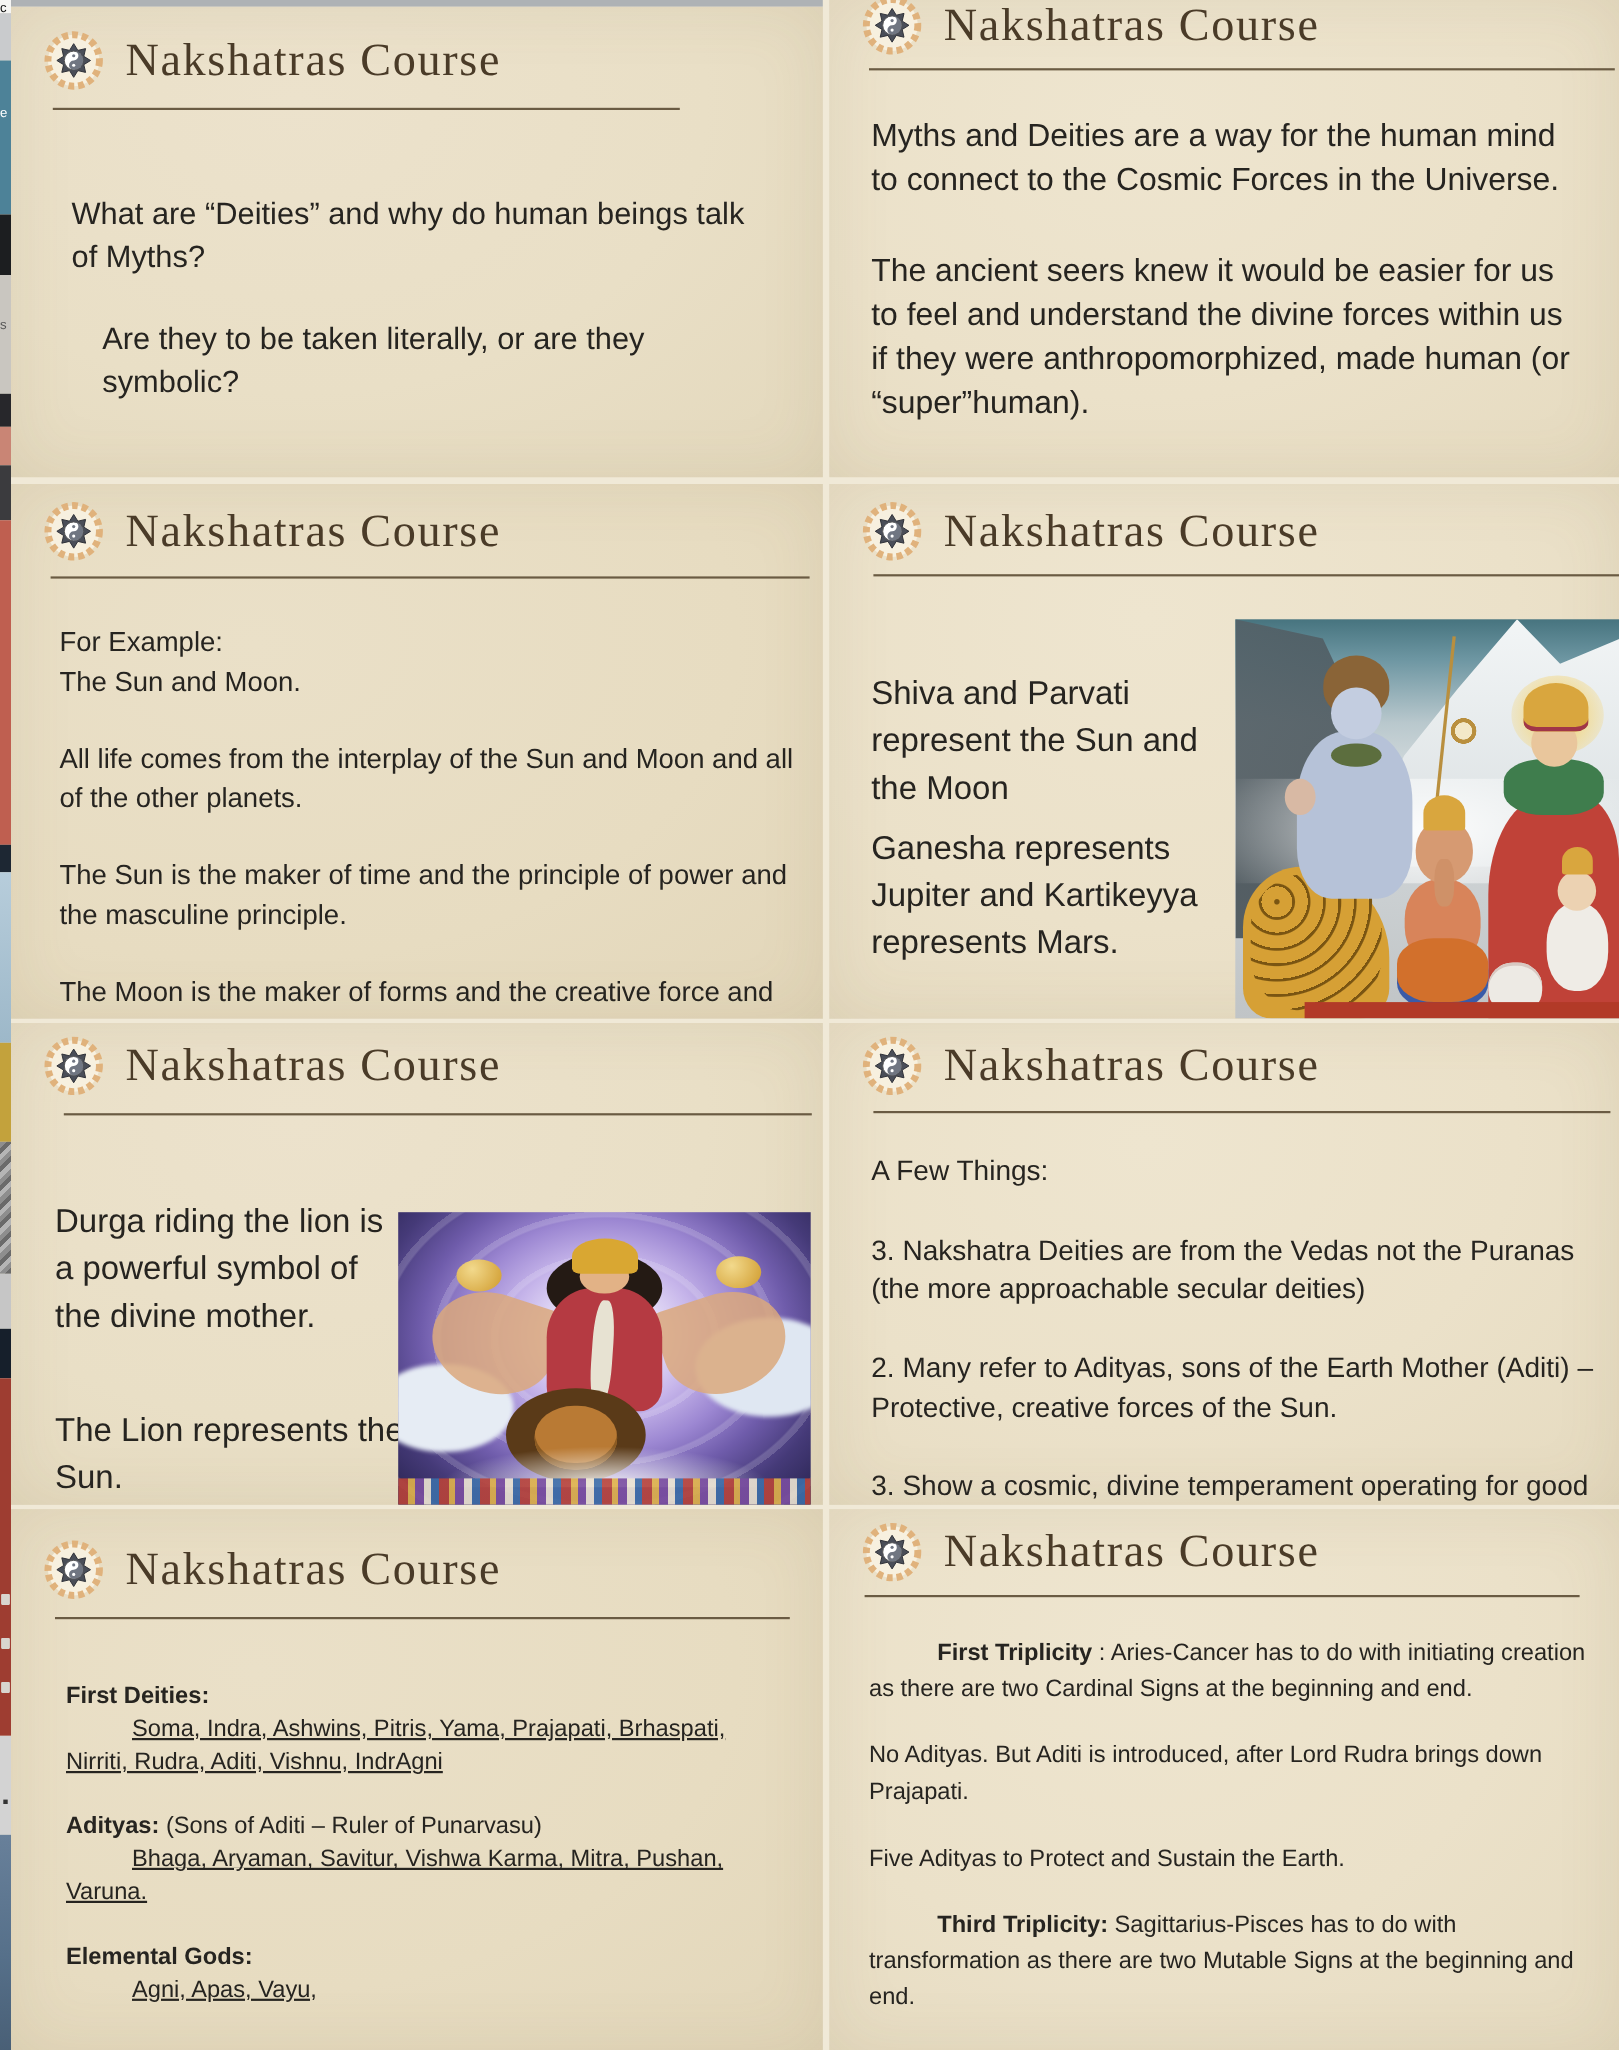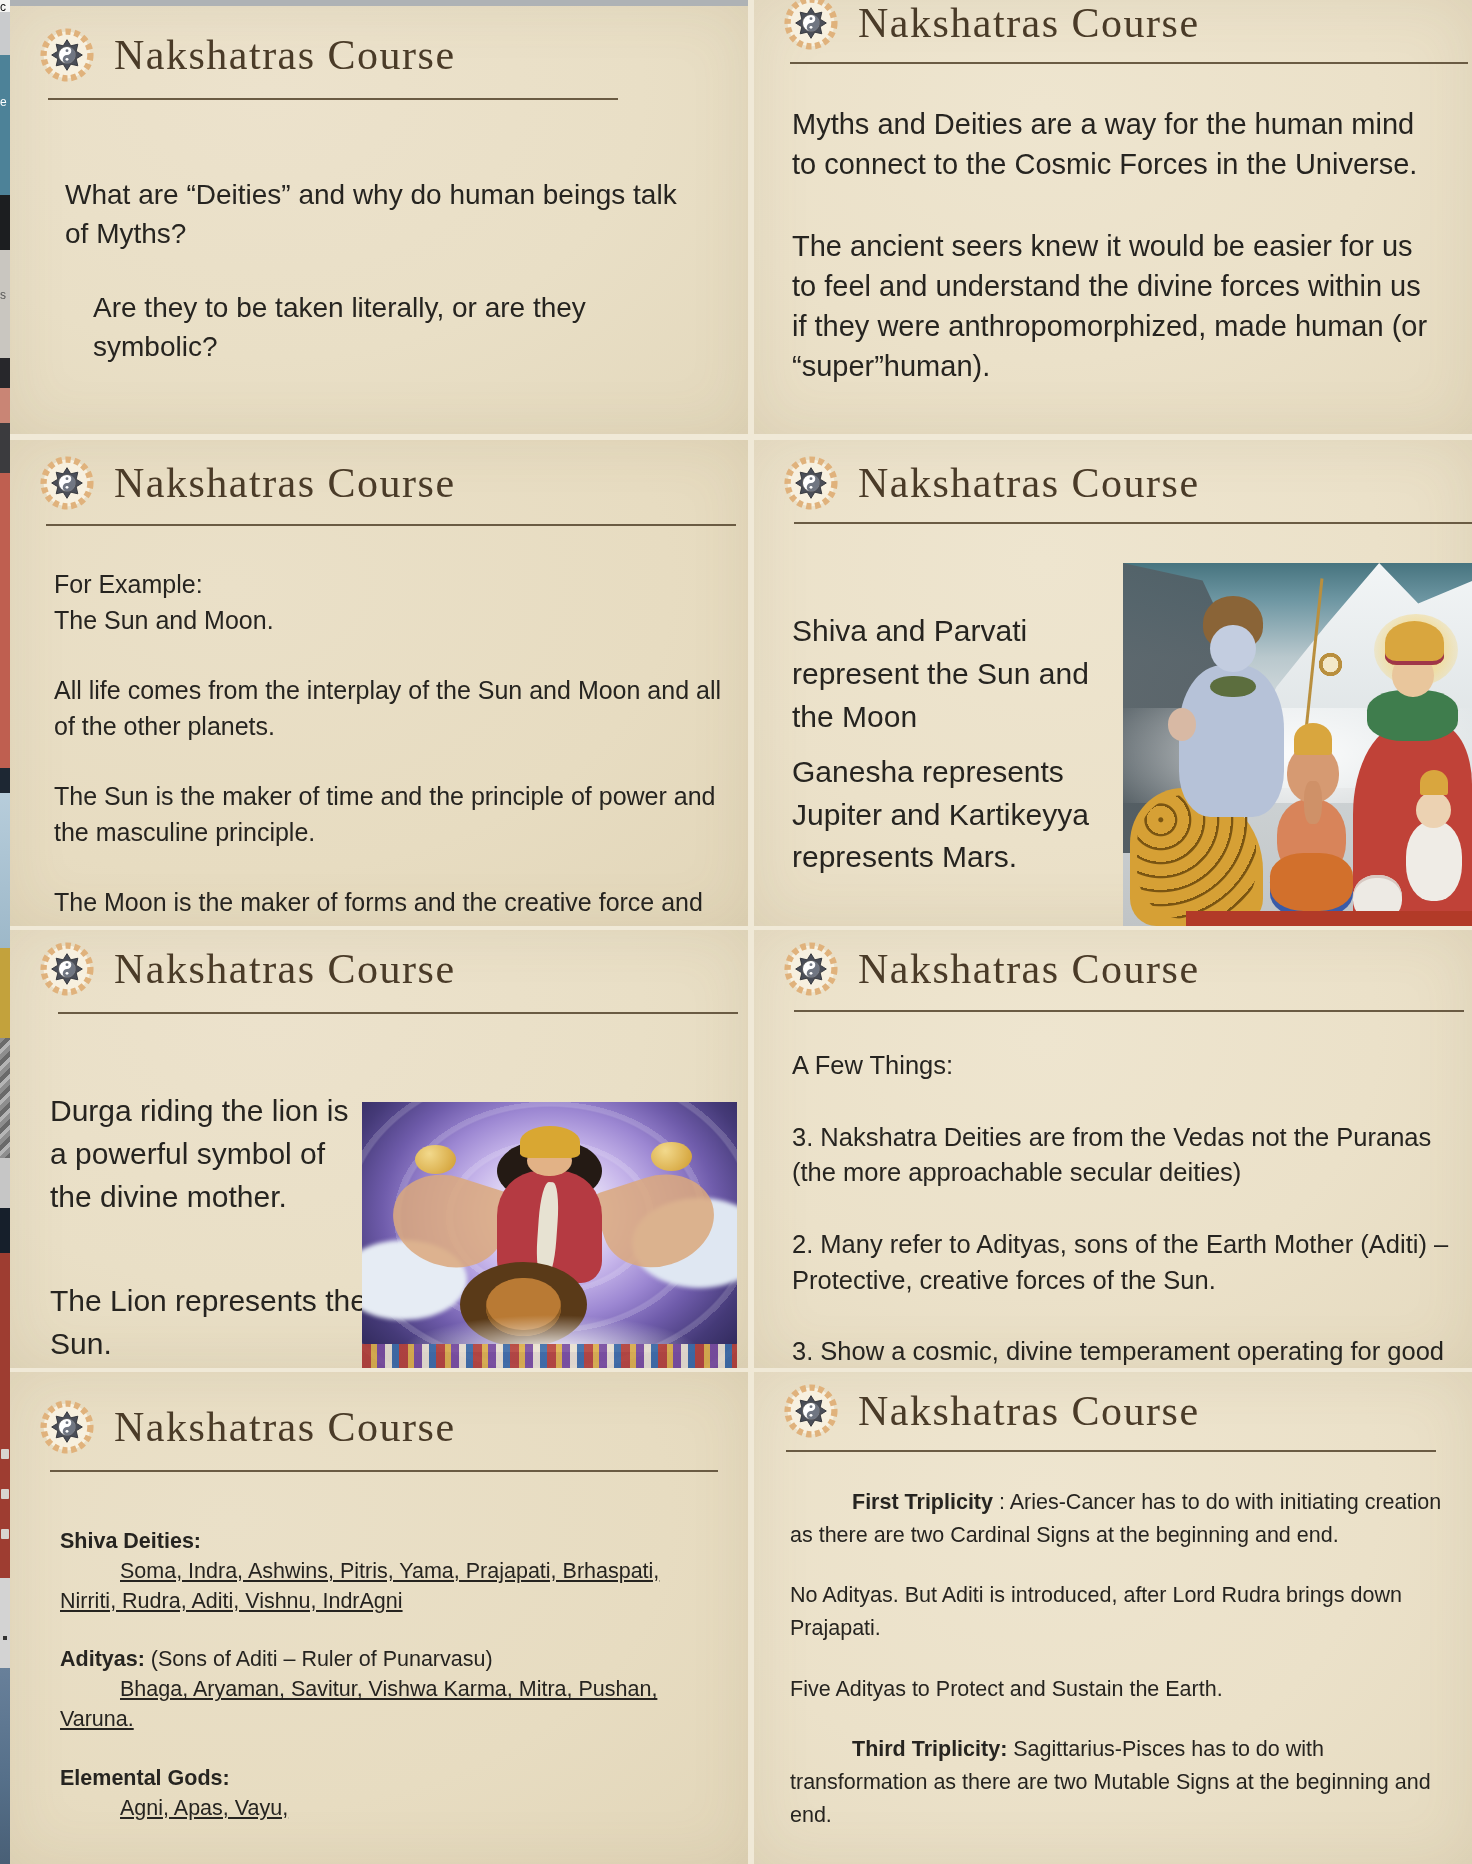--- a/index.html
+++ b/index.html
@@ -358,21 +358,21 @@
       <circle cx="30" cy="30" r="9.5" fill="#ffffff" stroke="#555" stroke-width="1"></circle>
       <path d="M30,20.5 a9.5,9.5 0 0 1 0,19 a4.75,4.75 0 0 1 0,-9.5 a4.75,4.75 0 0 0 0,-9.5 z" fill="#707682"></path>
       <circle cx="30" cy="25.2" r="1.6" fill="#707682"></circle>
         <circle cx="30" cy="34.8" r="1.6" fill="#ffffff"></circle>
     </svg>
     <span class="title">Nakshatras Course</span>
   </div>
   <div class="rule"></div>
   <div class="b7">
     <div class="sec">
-      <p><b>Shiva Deities:</b><span></span></p>
+      <p><b>First Deities:</b><span></span></p>
       <p class="names">Soma, Indra, Ashwins, Pitris, Yama, Prajapati, Brhaspati,  Nirriti, Rudra, Aditi, Vishnu, IndrAgni</p>
     </div>
     <div class="sec">
       <p><b>Adityas:</b><span> (Sons of Aditi – Ruler of Punarvasu)</span></p>
       <p class="names">Bhaga, Aryaman, Savitur, Vishwa Karma, Mitra, Pushan, Varuna.</p>
     </div>
     <div class="sec">
       <p><b>Elemental Gods:</b><span></span></p>
       <p class="names">Agni, Apas, Vayu,</p>
     </div>

